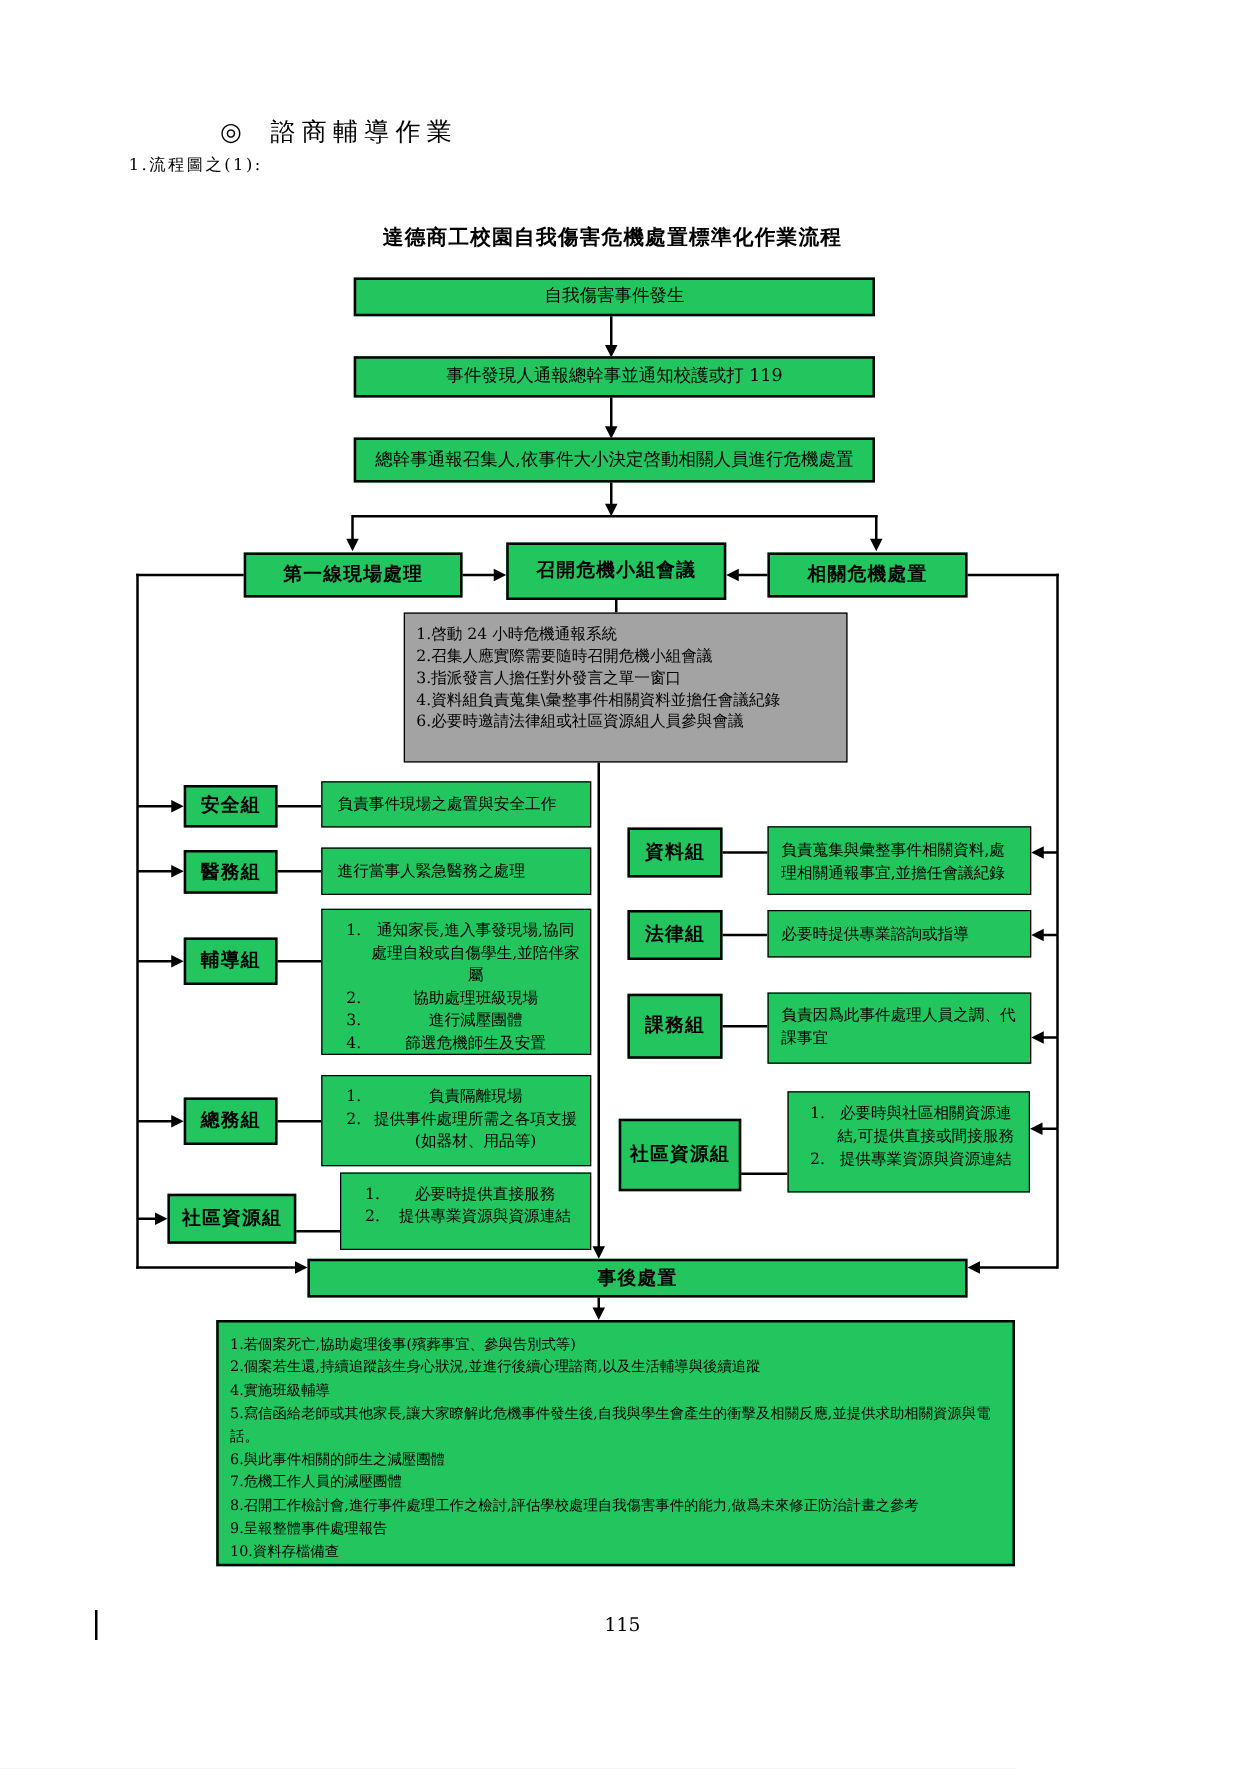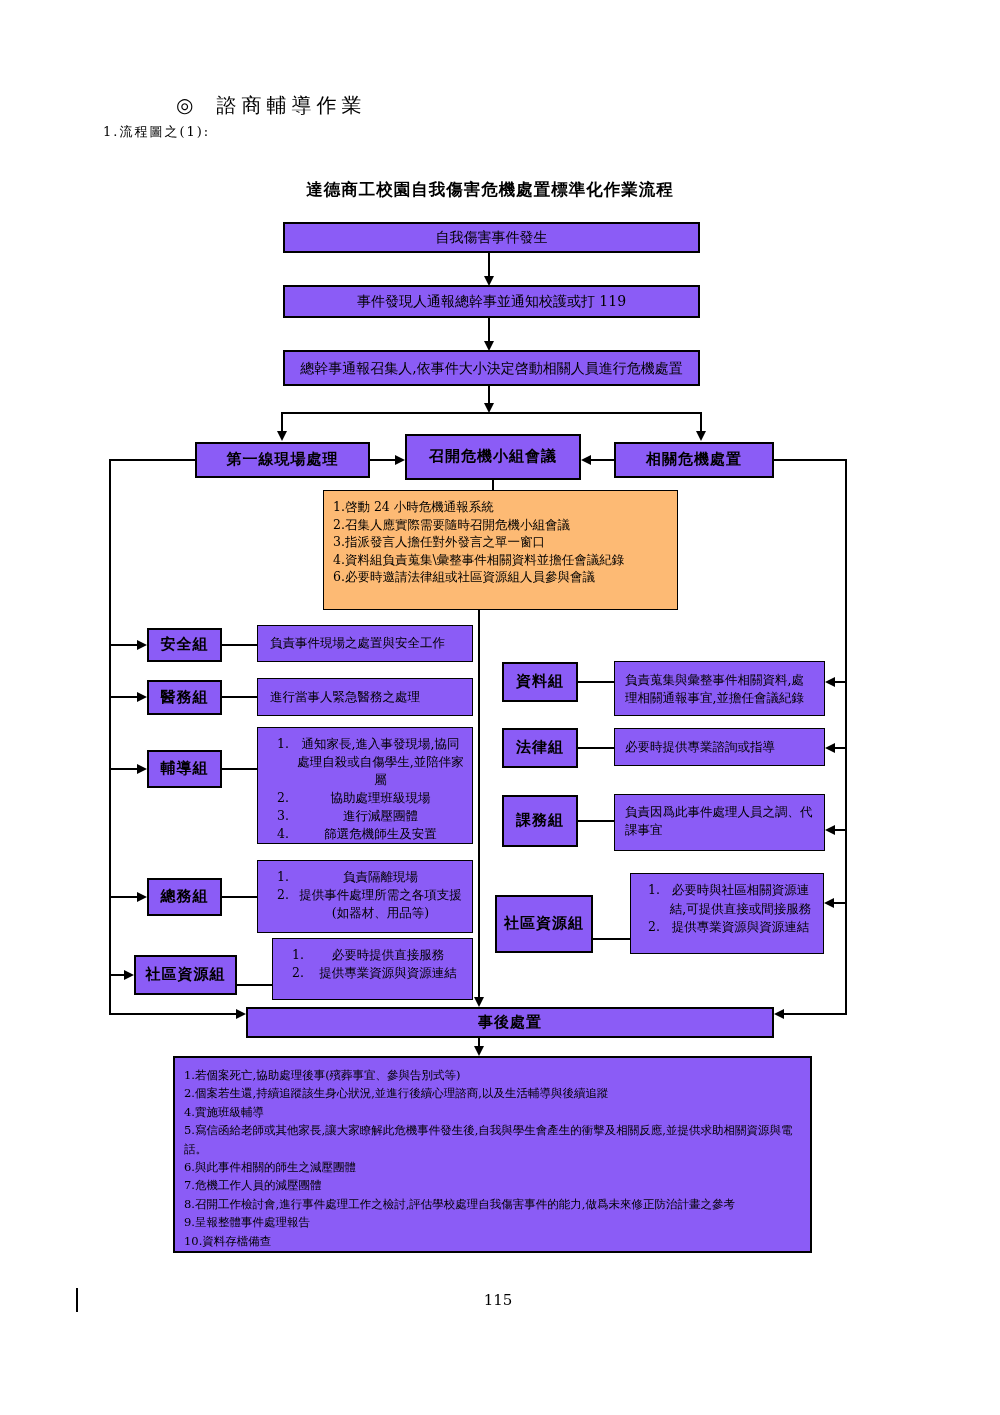--- a/index.html
+++ b/index.html
@@ -8,34 +8,34 @@
     width:1000px;height:1415px;
     margin:0 auto;
     background:#ffffff;
     font-family:"DejaVu Serif","Liberation Serif",serif;
     color:#000;
     overflow:hidden;
   }
   .box{
     position:absolute;
     border:2px solid #000;
-    background:#8b5cf6;
+    background:#22c55e;
     display:flex;align-items:center;justify-content:center;
     font-size:14px;line-height:1.3;text-align:center;
     box-sizing:border-box;
   }
   .box.thin{border-width:1.5px;}
   .box.bold{font-weight:bold;font-size:15px;letter-spacing:1px;}
   .box.left-align{justify-content:flex-start;text-align:left;}
   .hline{position:absolute;background:#000;height:2px;}
   .vline{position:absolute;background:#000;width:2px;}
   .tri-r{position:absolute;width:0;height:0;border-top:5px solid transparent;border-bottom:5px solid transparent;border-left:10px solid #000;}
   .tri-l{position:absolute;width:0;height:0;border-top:5px solid transparent;border-bottom:5px solid transparent;border-right:10px solid #000;}
   .tri-d{position:absolute;width:0;height:0;border-left:5px solid transparent;border-right:5px solid transparent;border-top:10px solid #000;}
-  .tasklist{position:absolute;box-sizing:border-box;border:1.5px solid #000;background:#fdba74;
+  .tasklist{position:absolute;box-sizing:border-box;border:1.5px solid #000;background:#a3a3a3;
     font-size:12.5px;line-height:17.5px;padding:7px 9px;text-align:left;}
   .numlist{display:flex;flex-direction:column;font-size:12.5px;line-height:18px;
     padding:7px 4px;box-sizing:border-box;width:100%;}
   .li-row{display:flex;}
   .li-num{width:34px;flex:0 0 34px;padding-left:8px;box-sizing:border-box;}
   .li-text{flex:1;padding-right:3px;}
   .bottomlist{font-size:11.5px;line-height:18.4px;padding:8px 9px;box-sizing:border-box;text-align:left;}
   .hdr1{position:absolute;font-size:20px;letter-spacing:5px;}
   .hdr2{position:absolute;font-size:13px;letter-spacing:2px;}
   .title{position:absolute;font-weight:bold;font-size:16.5px;letter-spacing:1px;text-align:center;}

